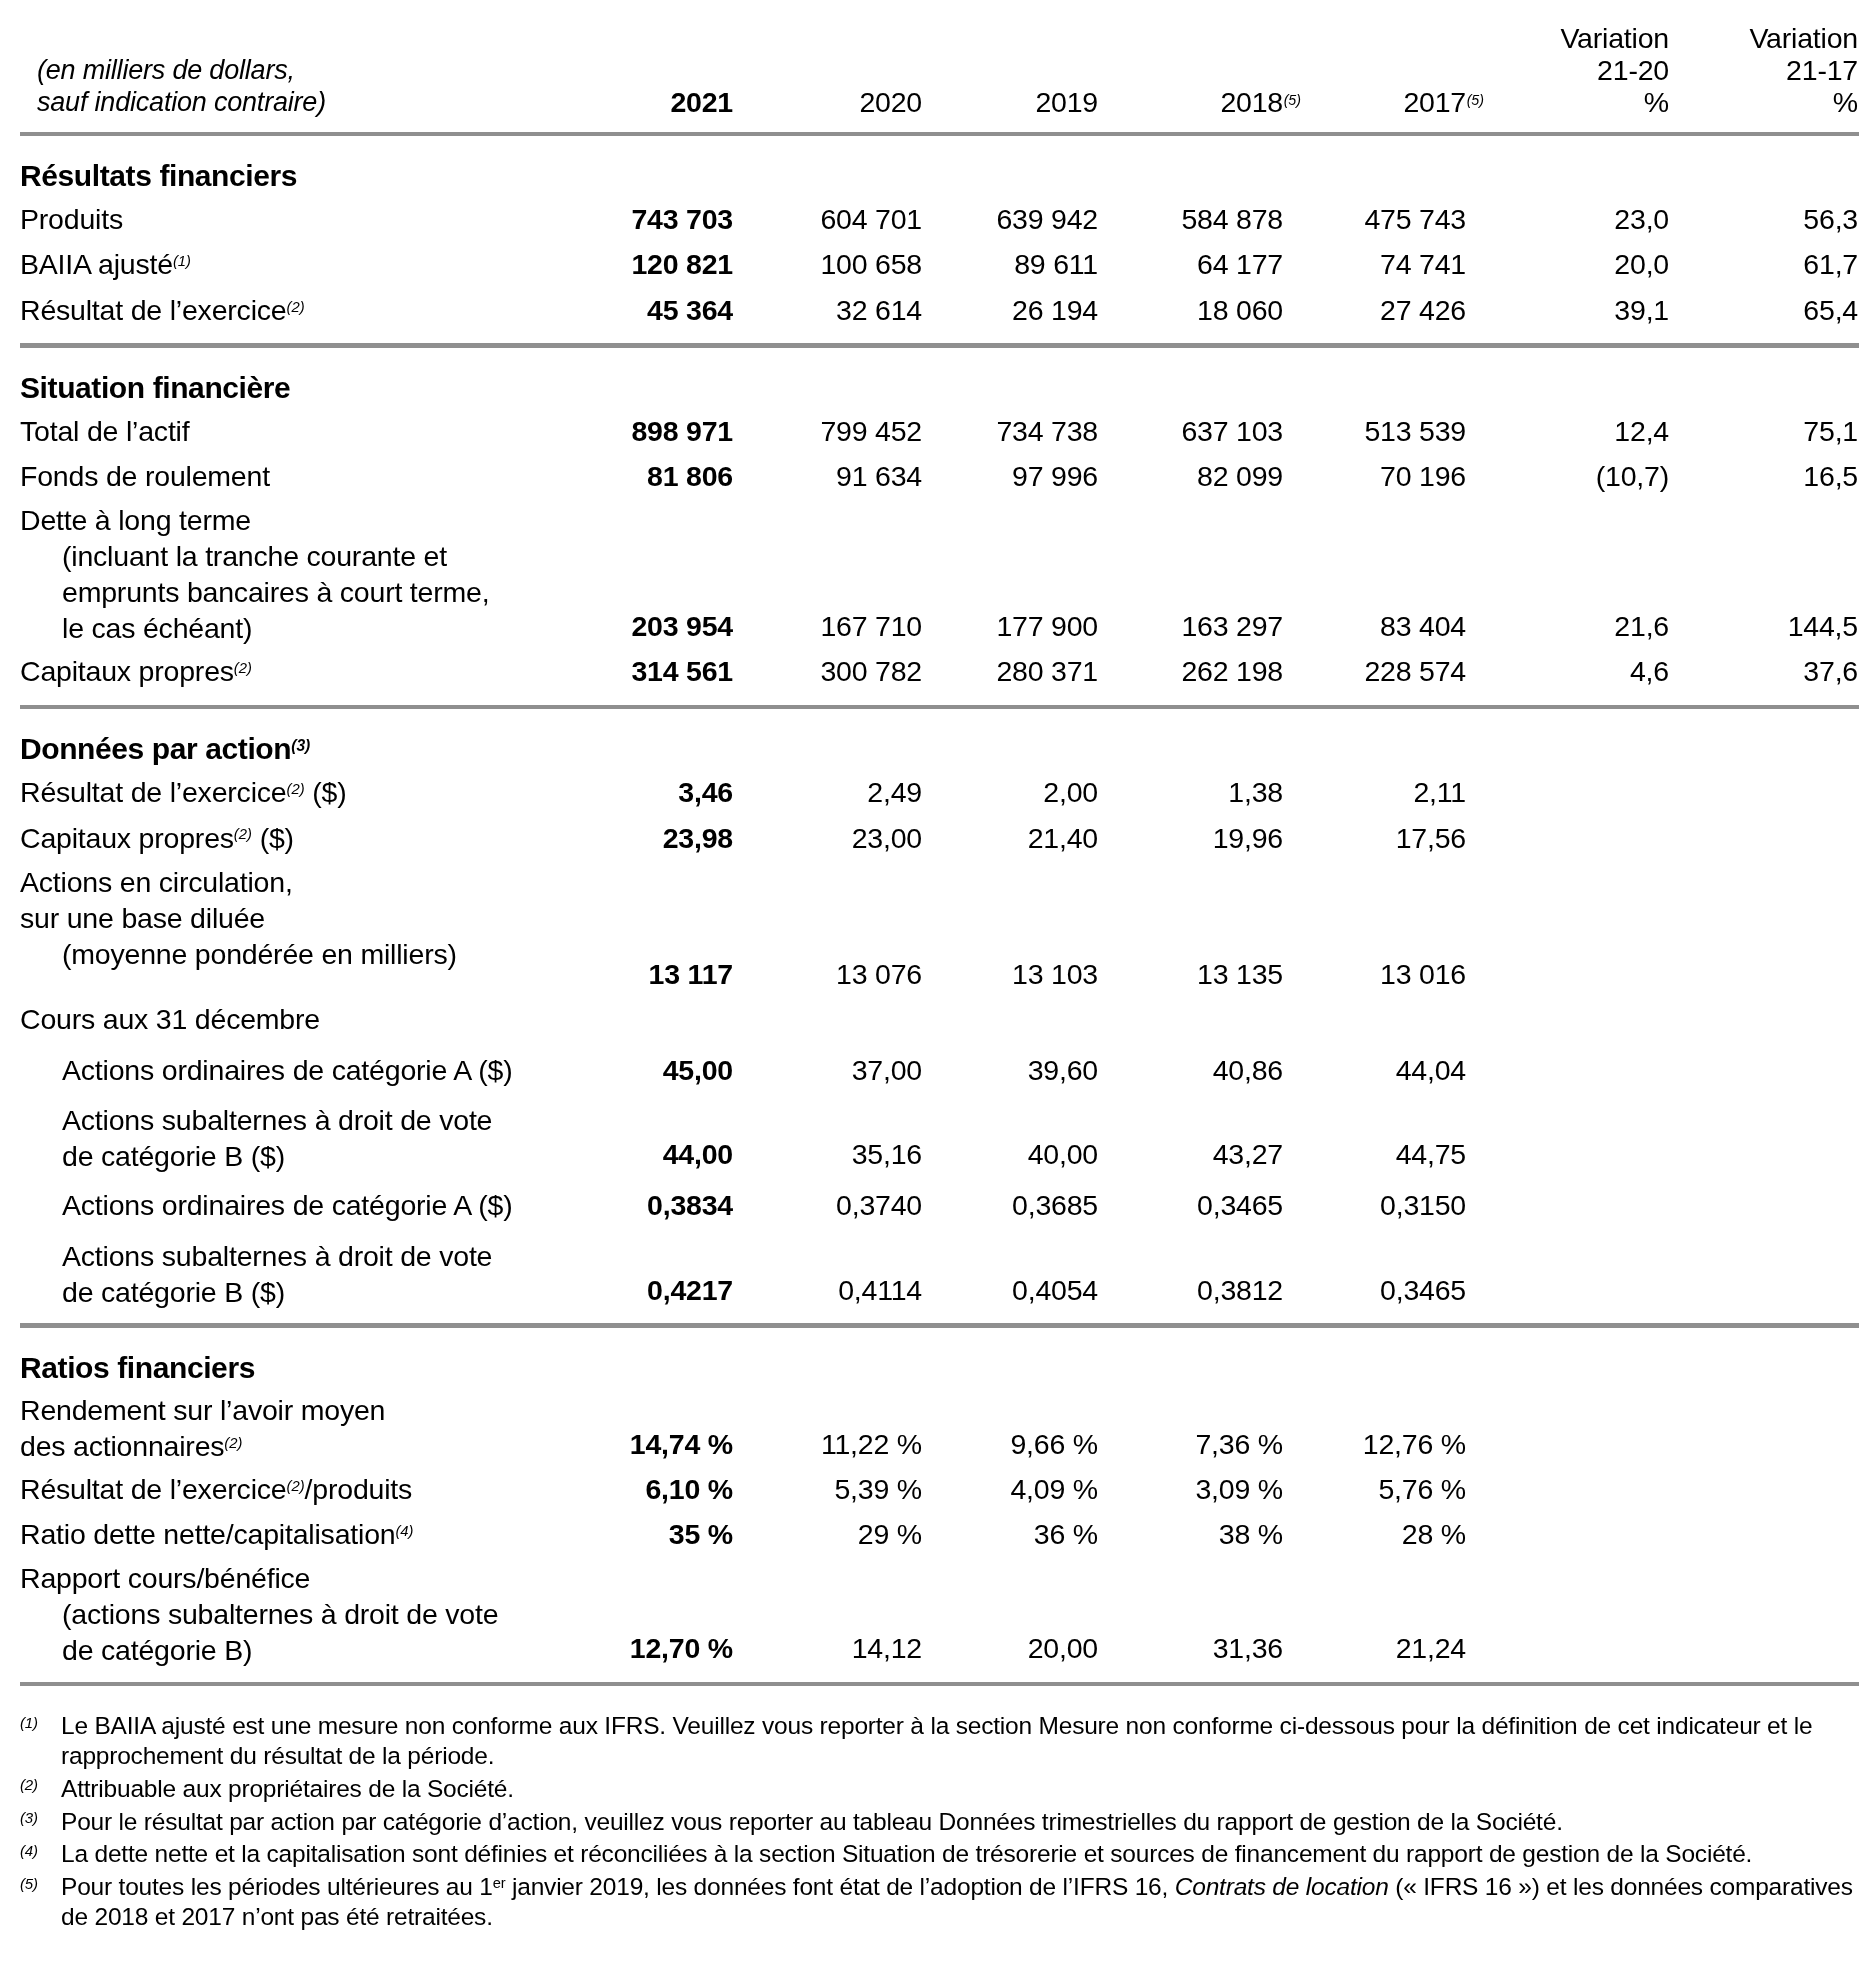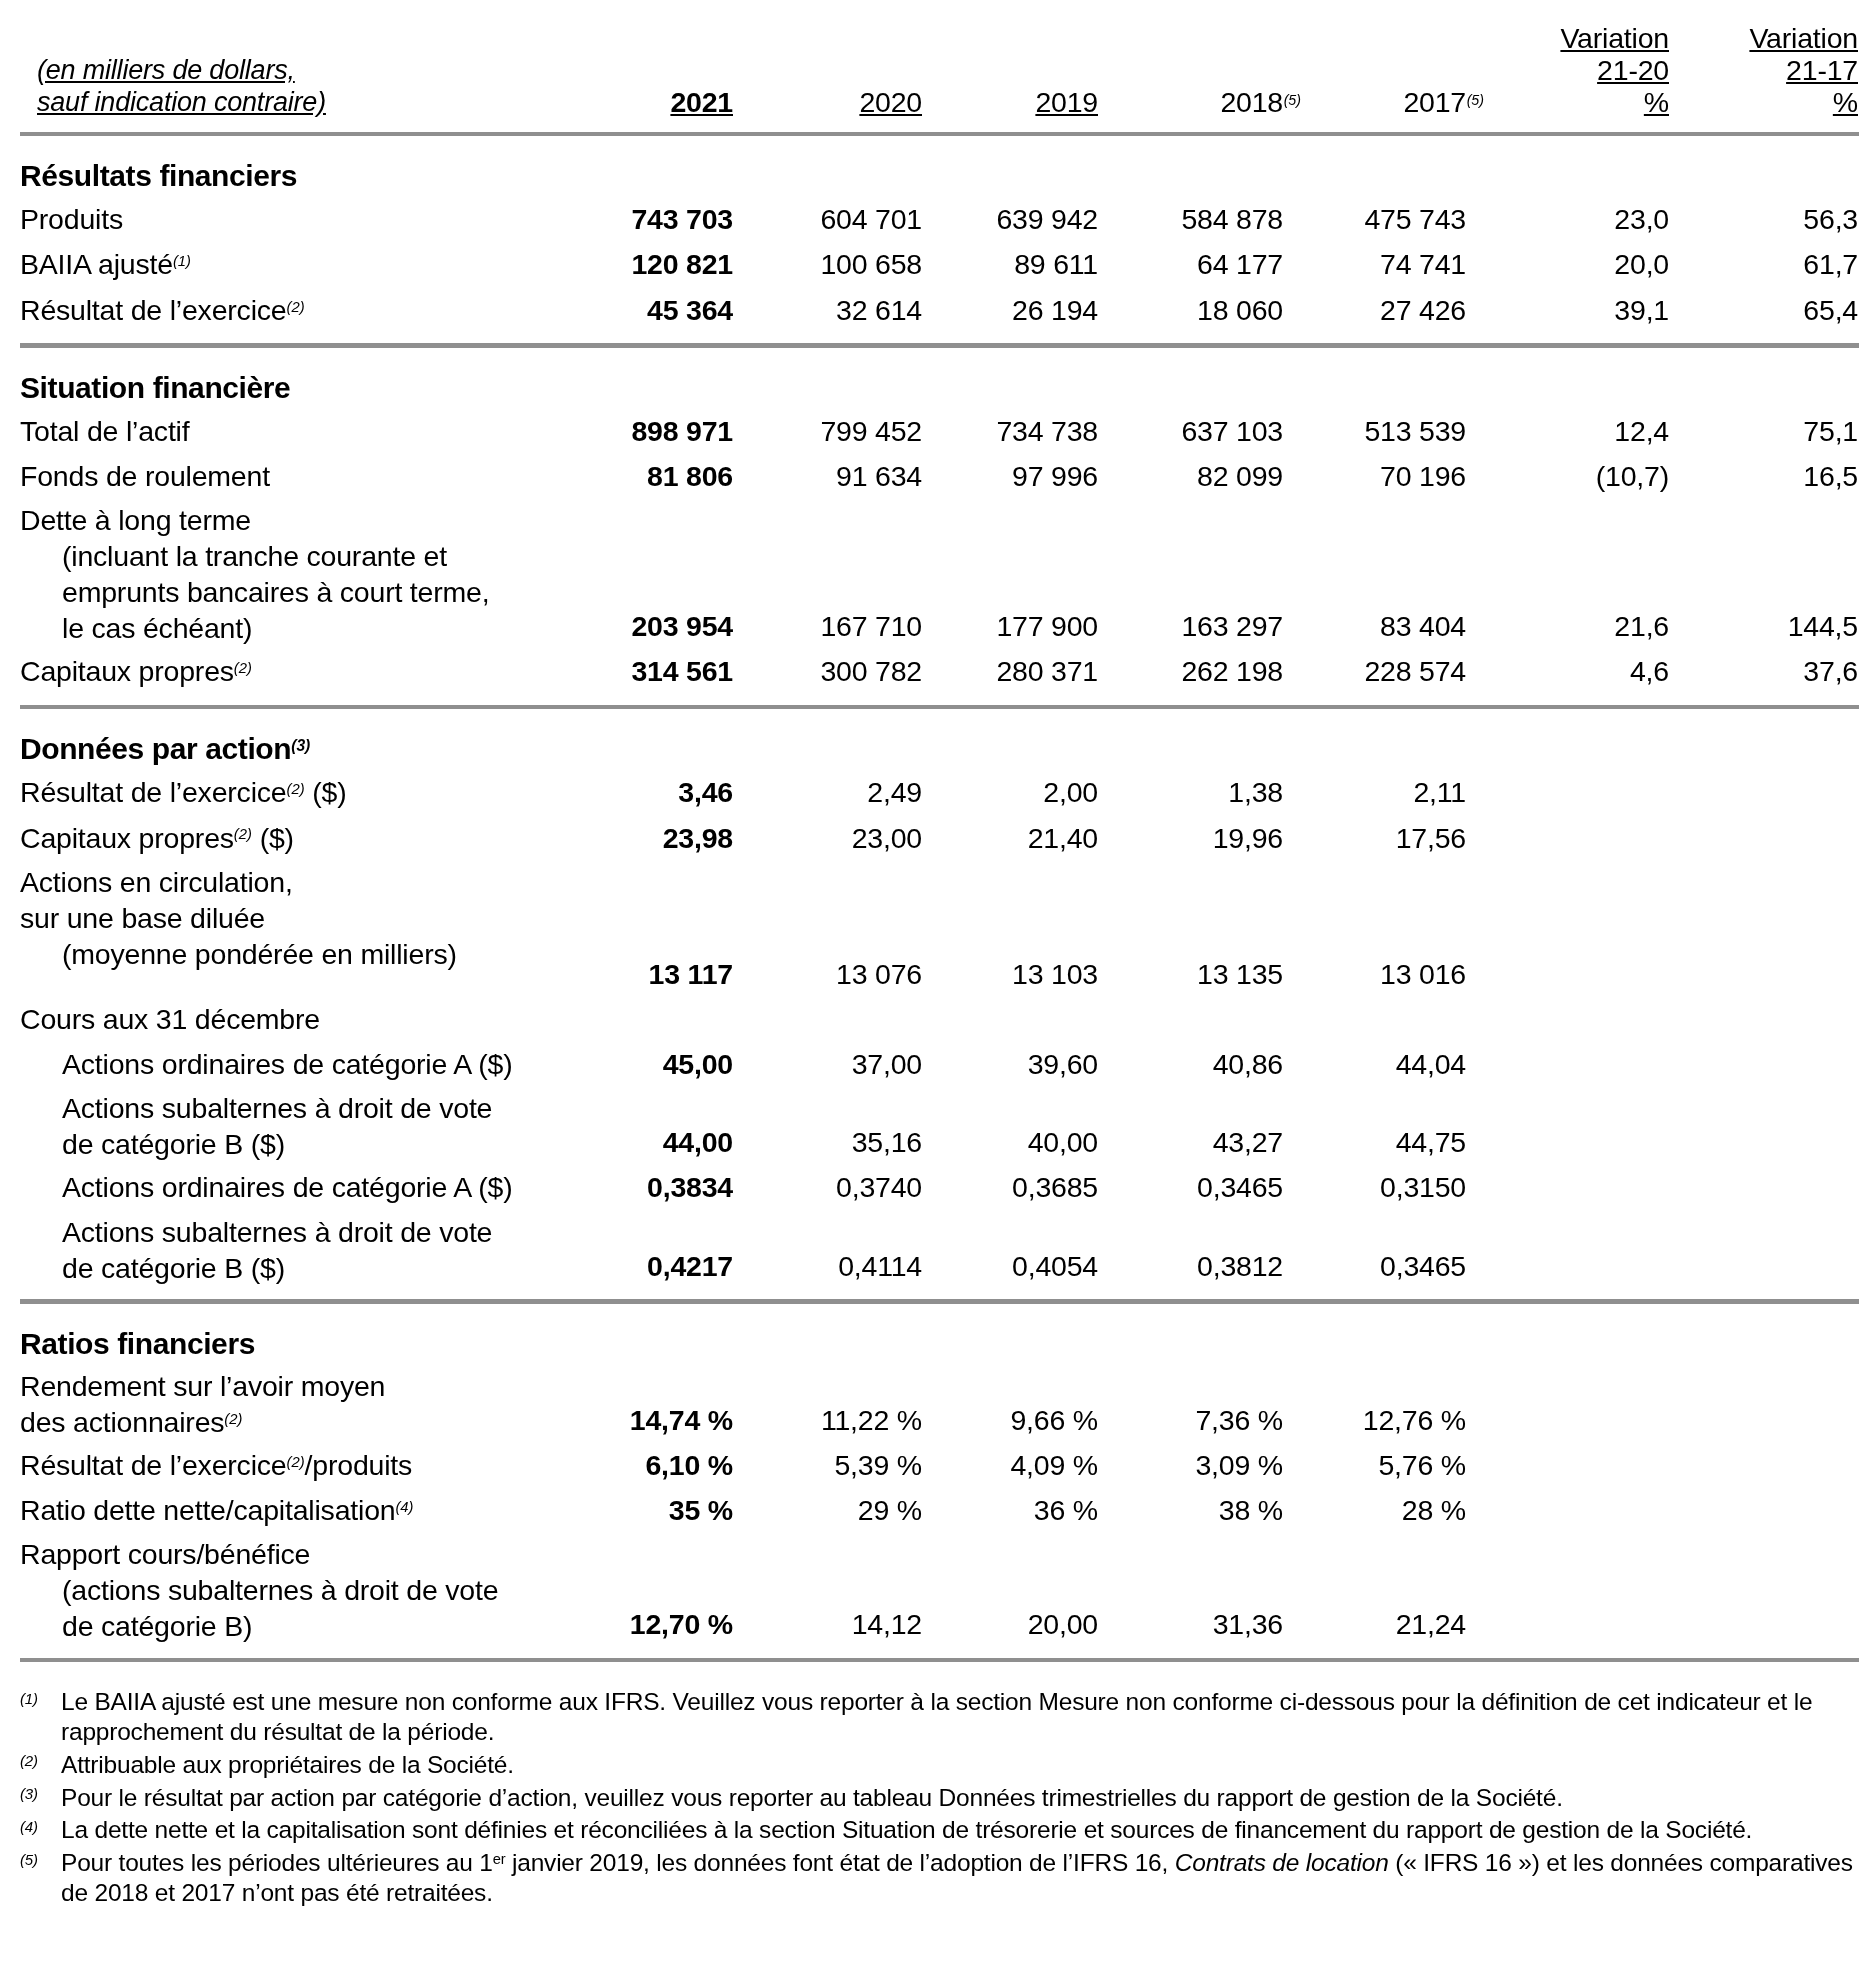--- a/index.html
+++ b/index.html
@@ -17,28 +17,28 @@
     display:grid;
     grid-template-columns:499px 214px 189px 176px 185px 183px 203px 189px;
     align-items:end;
     margin-top:6.2px;
   }
   .c { min-height:0.4px; }
   .n { text-align:right; font-size:28.5px; line-height:39px; white-space:nowrap; }
   .lab { font-size:28.5px; line-height:39px; }
   .lab .ln { line-height:36px; white-space:nowrap; }
   .ind { padding-left:42px; }
-  .subind { padding-left:42px; }
+  .subind { padding-left:42px;margin-top:6px; }
   .b { font-weight:700; }
   .full { grid-column:1 / -1; }
   .vlow { padding-bottom:22px; }
 
   
   .head { align-items:end; }
-  .head .n, .head .lab { line-height:32px;text-decoration:underline; }
+  .head .n, .head .lab { line-height:32px; }
   .unit { font-style:italic; font-size:27px; }
   .unit .ln { line-height:32px; white-space:nowrap;margin-left:17px; }
   .vh div { line-height:32px; }
   .ywrap { position:relative; display:inline-block; }
   .ywrap sup {
     position:absolute; left:101%; top:-0.18em;
     font-size:0.5em; font-style:italic; letter-spacing:0;
   }
 
   

